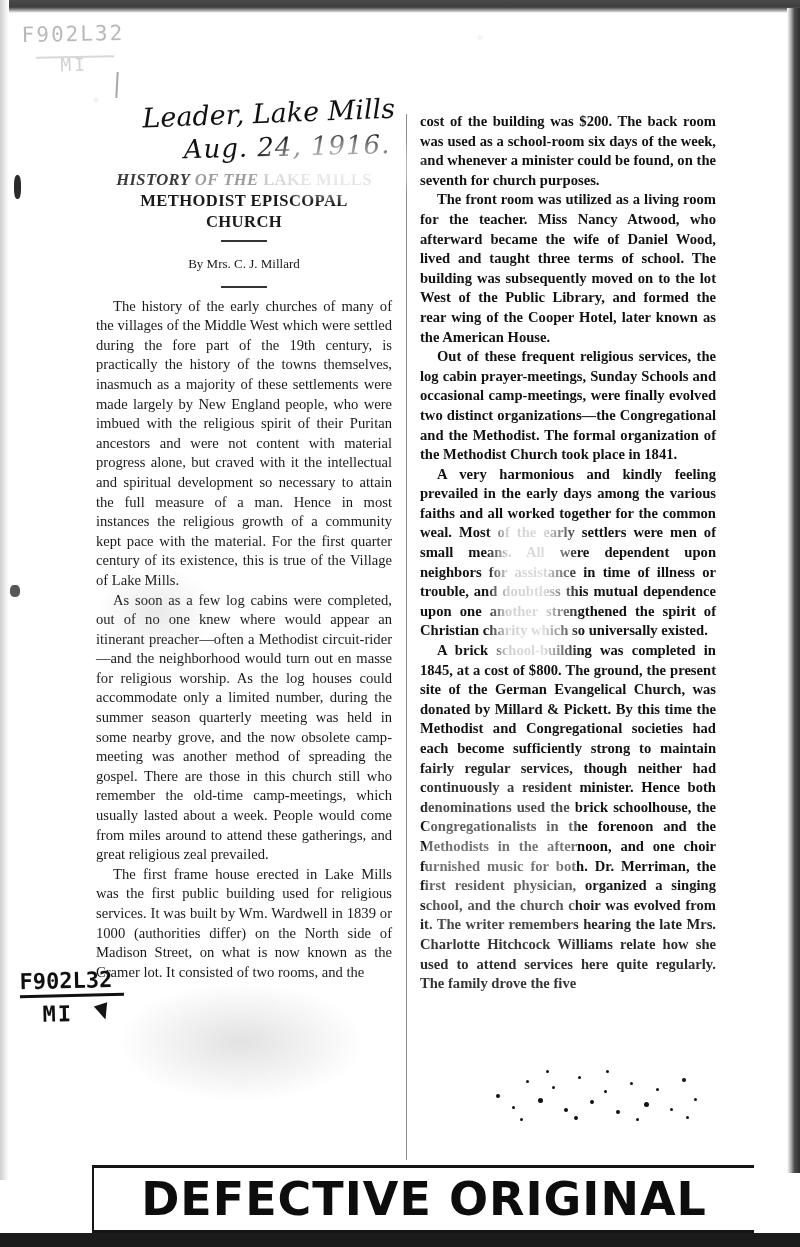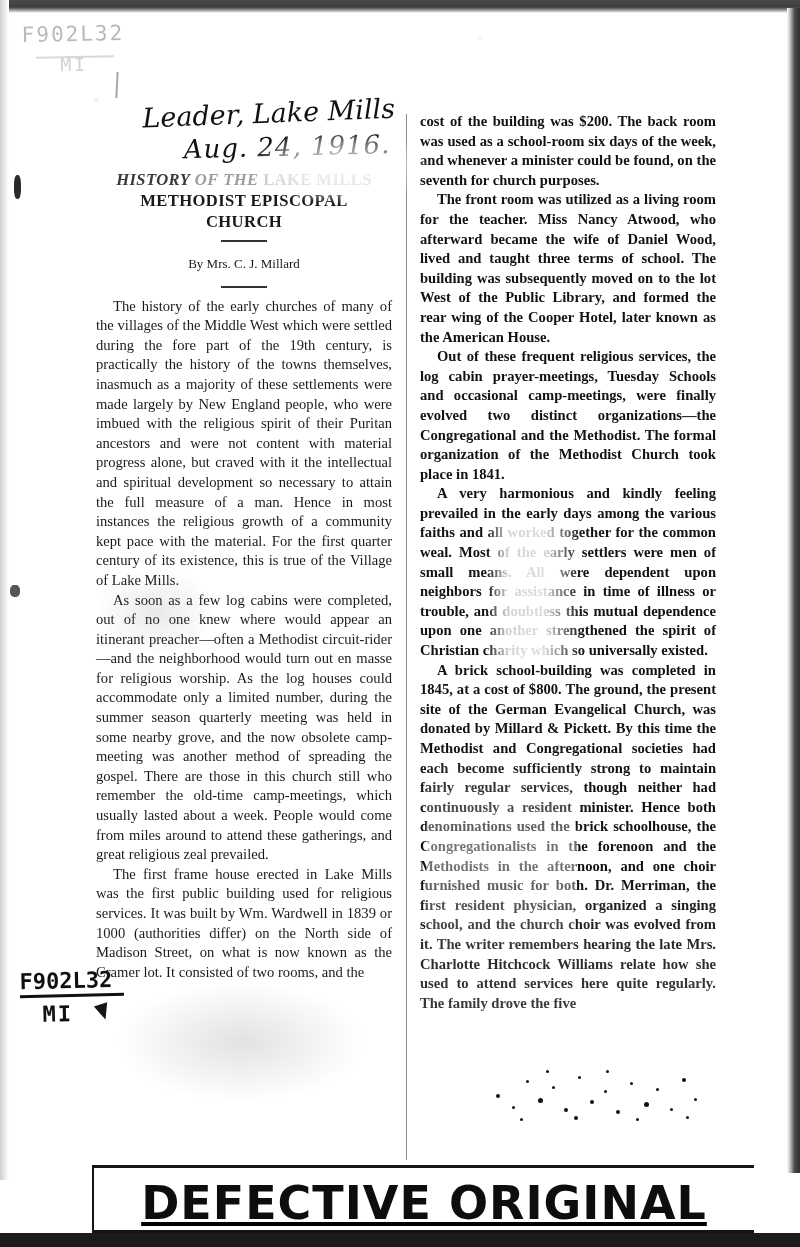--- a/index.html
+++ b/index.html
@@ -242,24 +242,23 @@
   
   .stamp-band {
     position: absolute;
     left: 92px; bottom: 13px;
     width: 660px; height: 62px;
     background: #ffffff;
     border-top: 3px solid #151515;
     border-bottom: 4px solid #151515;
     border-left: 2px solid #151515;
     display: flex;
-    align-items: flex-end;
+    align-items: center;
     justify-content: center;
     overflow: hidden;
-    text-decoration: underline;
   }
   .stamp-text {
     font-family: "DejaVu Sans", sans-serif;
     font-weight: bold;
     font-size: 46px;
     letter-spacing: 1px;
     color: #0d0d0d;
     white-space: nowrap;
   }
 </style>
@@ -312,21 +311,21 @@
       <div class="rule-sm2"></div>
 
       <p class="pg">The history of the early churches of many of the villages of the Middle West which were settled during the fore part of the 19th century, is practically the history of the towns themselves, inasmuch as a majority of these settlements were made largely by New England people, who were imbued with the religious spirit of their Puritan ancestors and were not content with material progress alone, but craved with it the intellectual and spiritual development so necessary to attain the full measure of a man.  Hence in most instances the religious growth of a community kept pace with the material.  For the first quarter century of its existence, this is true of the Village of Lake Mills.</p>
       <p class="pg">As soon as a few log cabins were completed, out of no one knew where would appear an itinerant preacher—often a Methodist circuit-rider—and the neighborhood would turn out en masse for religious worship.  As the log houses could accommodate only a limited number, during the summer season quarterly meeting was held in some nearby grove, and the now obsolete camp-meeting was another method of spreading the gospel.  There are those in this church still who remember the old-time camp-meetings, which usually lasted about a week.  People would come from miles around to attend these gatherings, and great religious zeal prevailed.</p>
       <p class="pg">The first frame house erected in Lake Mills was the first public building used for religious services.  It was built by Wm. Wardwell in 1839 or 1000 (authorities differ) on the North side of Madison Street, on what is now known as the Cramer lot. It consisted of two rooms, and the</p>
     </div>
 
     <div class="col col-right">
       <p class="pg noindent">cost of the building was $200.  The back room was used as a school-room six days of the week, and whenever a minister could be found, on the seventh for church purposes.</p>
       <p class="pg">The front room was utilized as a living room for the teacher.  Miss Nancy Atwood, who afterward became the wife of Daniel Wood, lived and taught three terms of school. The building was subsequently moved on to the lot West of the Public Library, and formed the rear wing of the Cooper Hotel, later known as the American House.</p>
-      <p class="pg">Out of these frequent religious services, the log cabin prayer-meetings, Tuesday Schools and occasional camp-meetings, were finally evolved two distinct organizations—the Congregational and the Methodist.  The formal organization of the Methodist Church took place in 1841.</p>
+      <p class="pg">Out of these frequent religious services, the log cabin prayer-meetings, Sunday Schools and occasional camp-meetings, were finally evolved two distinct organizations—the Congregational and the Methodist.  The formal organization of the Methodist Church took place in 1841.</p>
       <p class="pg">A very harmonious and kindly feeling prevailed in the early days among the various faiths and all worked together for the common weal.  Most of the early settlers were men of small means.  All were dependent upon neighbors for assistance in time of illness or trouble, and doubtless this mutual dependence upon one another strengthened the spirit of Christian charity which so universally existed.</p>
       <p class="pg">A brick school-building was completed in 1845, at a cost of $800.  The ground, the present site of the German Evangelical Church, was donated by Millard &amp; Pickett.  By this time the Methodist and Congregational societies had each become sufficiently strong to maintain fairly regular services, though neither had continuously a resident minister.  Hence both denominations used the brick schoolhouse, the Congregationalists in the forenoon and the Methodists in the afternoon, and one choir furnished music for both.  Dr. Merriman, the first resident physician, organized a singing school, and the church choir was evolved from it.  The writer remembers hearing the late Mrs. Charlotte Hitchcock Williams relate how she used to attend services here quite regularly.  The family drove the five</p>
     </div>
 
     <div class="smudge smudge-head"></div>
     <div class="smudge smudge-grit1"></div>
     <div class="smudge smudge-grit2"></div>
     <div class="washband"></div>
     <div class="washband2"></div>
     <div class="fadebottom"></div>

